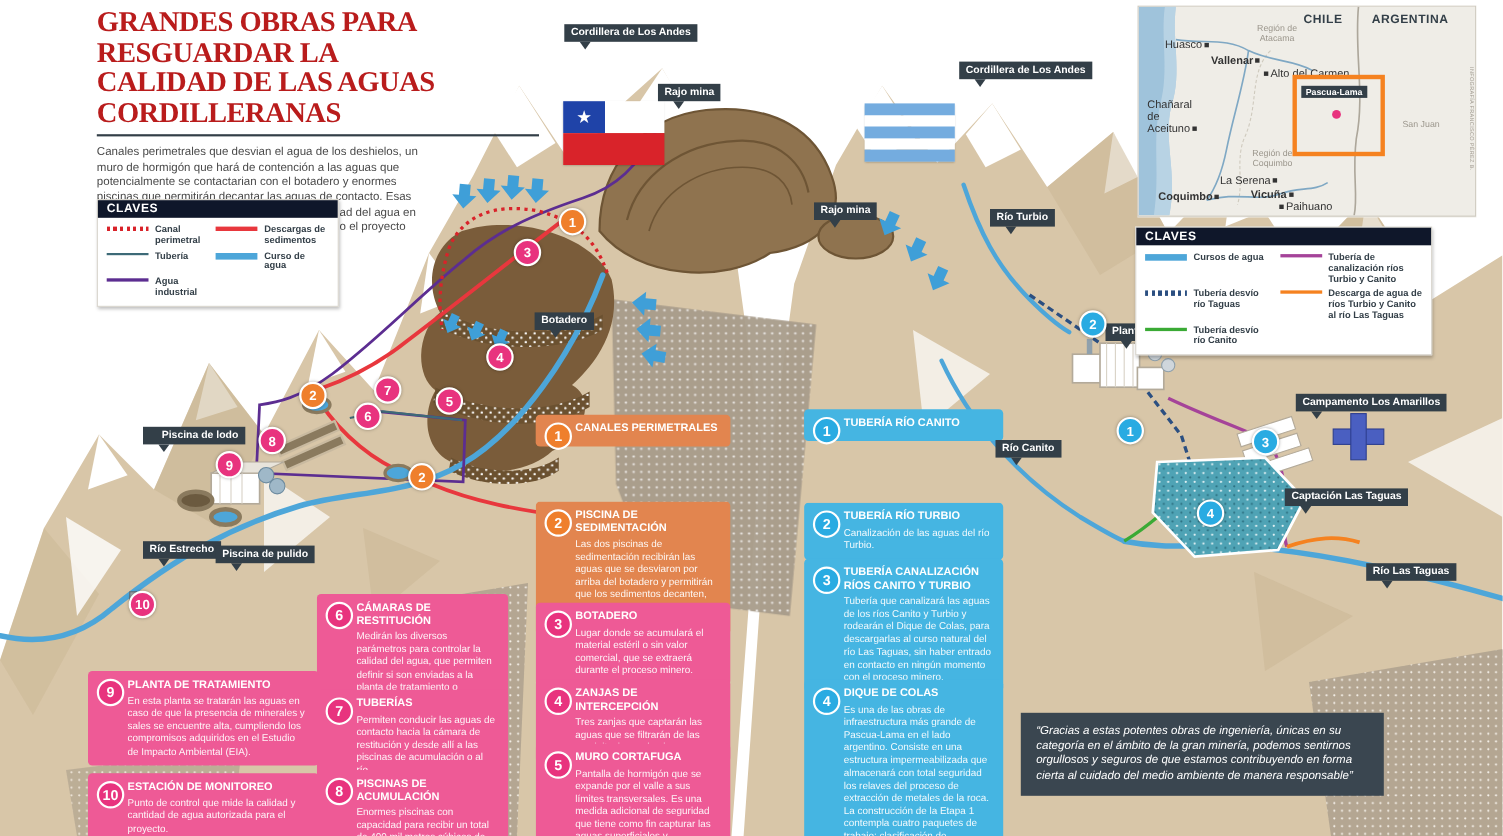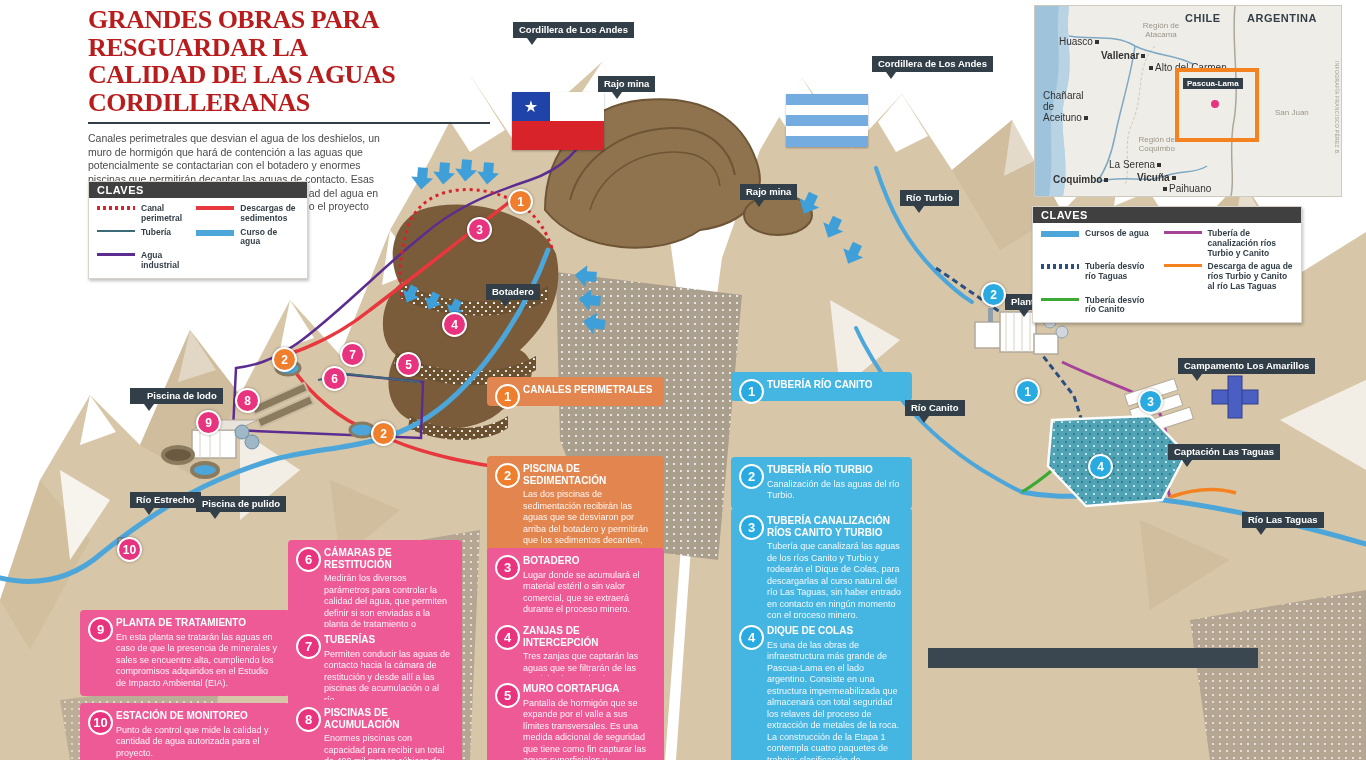--- a/index.html
+++ b/index.html
@@ -9,21 +9,21 @@
 
   
   .header{position:absolute;left:88px;top:6px;width:410px;z-index:7;}
   .title{font-size:26px;line-height:1.06;font-weight:bold;color:#b91c1c;letter-spacing:-.5px;
          font-family:Liberation Serif, serif;text-transform:uppercase;}
   .title-rule{border:none;border-top:2px solid #333F48;margin:6px 0 8px;width:402px;}
   .intro{font-size:10.5px;line-height:1.3;color:#4a4a4a;width:300px;margin:0;}
 
   
   .claves{position:absolute;background:#fff;border:1px solid #d8d4cc;box-shadow:1px 2px 3px rgba(0,0,0,.25);z-index:7;}
-  .claves-hd{background:#404040;color:#fff;font-size:11px;font-weight:bold;padding:2px 8px;letter-spacing:.5px;}
+  .claves-hd{background:#0f172a;color:#fff;font-size:11px;font-weight:bold;padding:2px 8px;letter-spacing:.5px;}
   .claves-bd{display:grid;grid-template-columns:1fr 1.15fr;gap:4px 10px;padding:6px 8px 7px;}
   .cl-item{display:flex;align-items:flex-start;gap:6px;font-size:8.5px;font-weight:bold;color:#333F48;line-height:1.15;}
   .sw{flex:0 0 38px;height:6px;margin-top:2px;}
   .sw-canal{height:4px;background:repeating-linear-gradient(90deg,#D9232A 0 3px,transparent 3px 6px);}
   .sw-tuberia{height:0;border-top:2px solid #3D6A77;}
   .sw-industrial{height:0;border-top:3px solid #5C2D91;}
   .sw-descarga{height:0;border-top:4px solid #E8373D;}
   .sw-curso{height:6px;background:#4DA6D9;}
   .sw-navy-dash{height:5px;background:repeating-linear-gradient(90deg,#2B4F81 0 3px,transparent 3px 6px);}
   .sw-verde{height:0;border-top:3px solid #3AAA35;}
@@ -465,15 +465,16 @@
     <p>Tubería que canalizará las aguas de los ríos Canito y Turbio y rodearán el Dique de Colas, para descargarlas al curso natural del río Las Taguas, sin haber entrado en contacto en ningún momento con el proceso minero.</p>
   </div>
   <div class="callout co-blue" style="left:731px;top:618px;width:181px;">
     <span class="num">4</span>
     <h4>DIQUE DE COLAS</h4>
     <p>Es una de las obras de infraestructura más grande de Pascua-Lama en el lado argentino. Consiste en una estructura impermeabilizada que almacenará con total seguridad los relaves del proceso de extracción de metales de la roca.
 La construcción de la Etapa 1 contempla cuatro paquetes de trabajo: clasificación de materiales, sistema de impermeabilización, el muro principal y pileta de agua fresca, y la instalación de sistemas de bombeo.</p>
   </div>
 
   <div class="quote">
+    <p>“Gracias a estas potentes obras de ingeniería, únicas en su categoría en el ámbito de la gran minería, podemos sentirnos orgullosos y seguros de que estamos contribuyendo en forma cierta al cuidado del medio ambiente de manera responsable”</p>
   </div>
 
 </div>
 
 </body></html>

